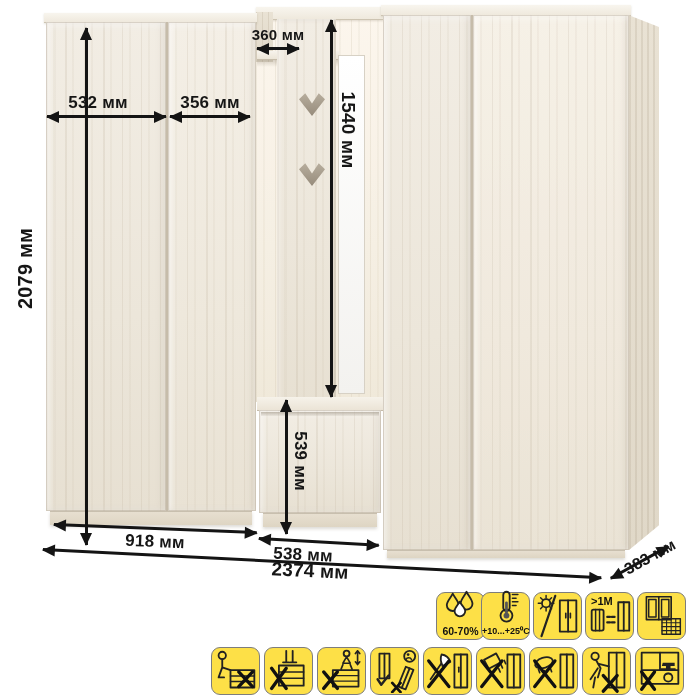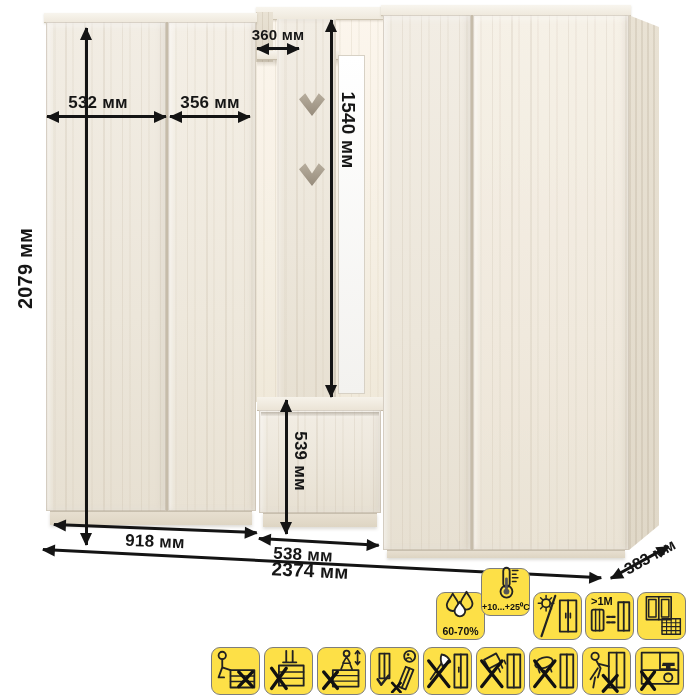--- a/index.html
+++ b/index.html
@@ -138,21 +138,21 @@
 
   <div class="ibox" style="left:436px;top:592px;">
     <svg class="g" viewBox="0 0 48 48" width="44" height="44" style="margin-bottom:10px">
       <path d="M15 5C12.5 10 8.5 13.5 8.5 17.5a6.5 6.5 0 0 0 13 0C21.5 13.5 17.5 10 15 5z"></path>
       <path d="M30 3C27.5 8 23.5 12 23.5 16a6.5 6.5 0 0 0 13 0C36.5 12 32.5 8 30 3z"></path>
       <path d="M22.5 14c-2.2 3.8-5.5 6.8-5.5 10a5.8 5.8 0 0 0 11.6 0c0-3.2-3.9-6.2-6.1-10z" fill="#fff"></path>
     </svg>
     <div class="ilabel" style="font-size:10.5px;">60-70%</div>
   </div>
 
-  <div class="ibox" style="left:481px;top:568px;align-items:center;">
+  <div class="ibox" style="left:481px;top:592px;align-items:center;">
     <svg class="g" viewBox="0 0 48 48" width="44" height="44" style="margin-bottom:10px">
       <rect x="21" y="3" width="7" height="21" rx="3.5"></rect>
       <circle cx="24.5" cy="29" r="6.5"></circle>
       <circle cx="24.5" cy="29" r="3.2" fill="#555" stroke="none"></circle>
       <line x1="24.5" y1="26" x2="24.5" y2="15" stroke="#555" stroke-width="3"></line>
       <path d="M31 6h6M31 10h4M31 14h6M31 18h4" stroke-width="1.6"></path>
     </svg>
     <div class="ilabel" style="font-size:9px;">+10...+25⁰C</div>
   </div>
 

